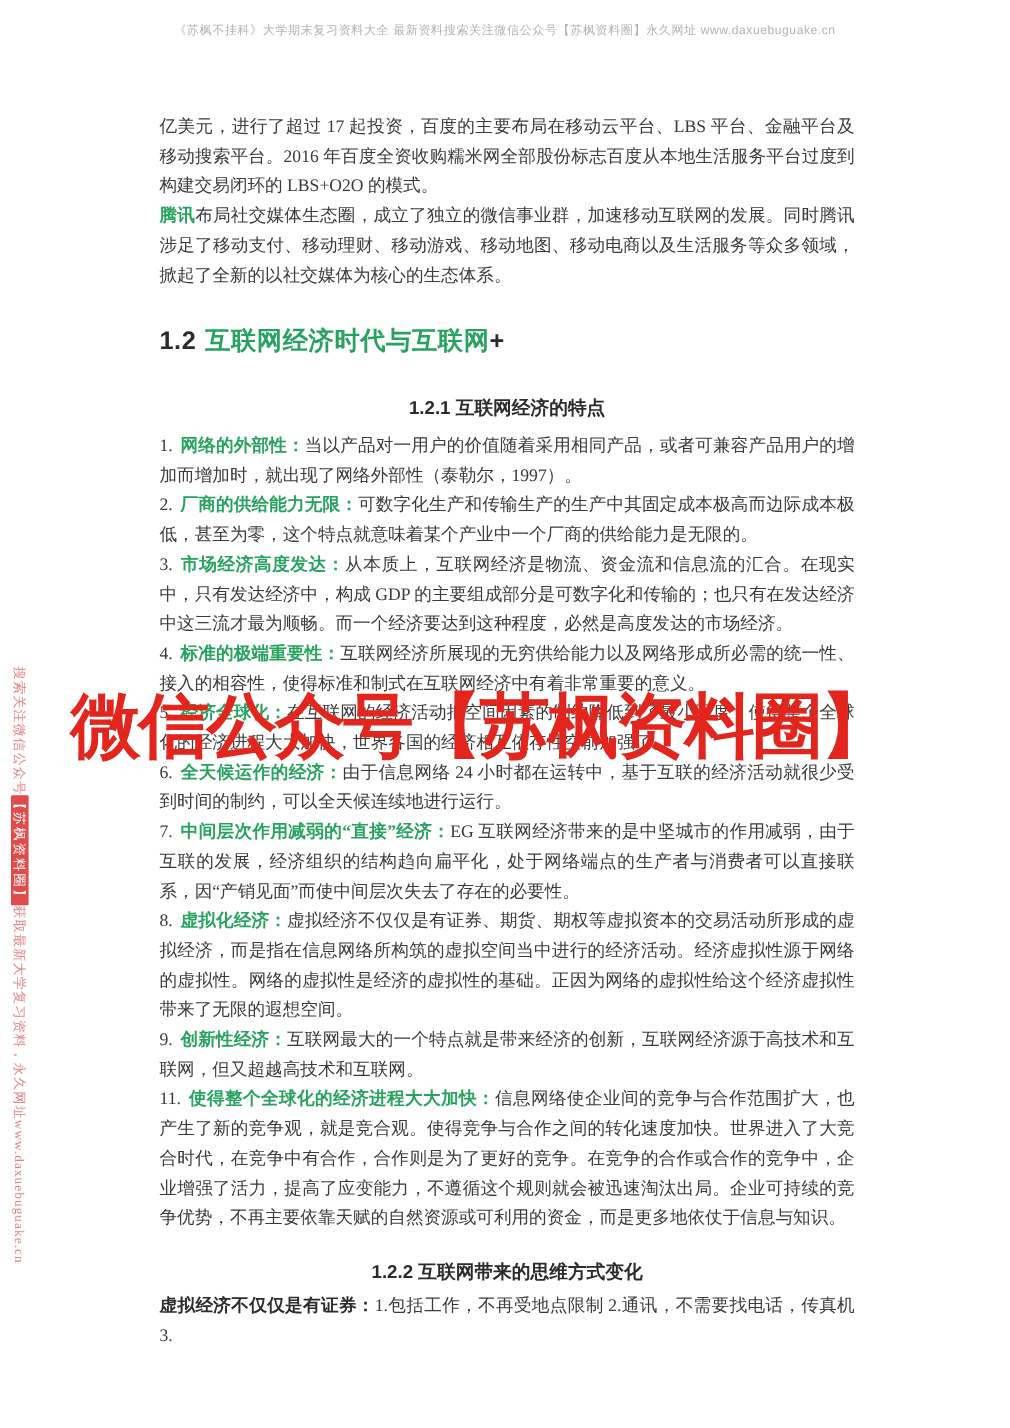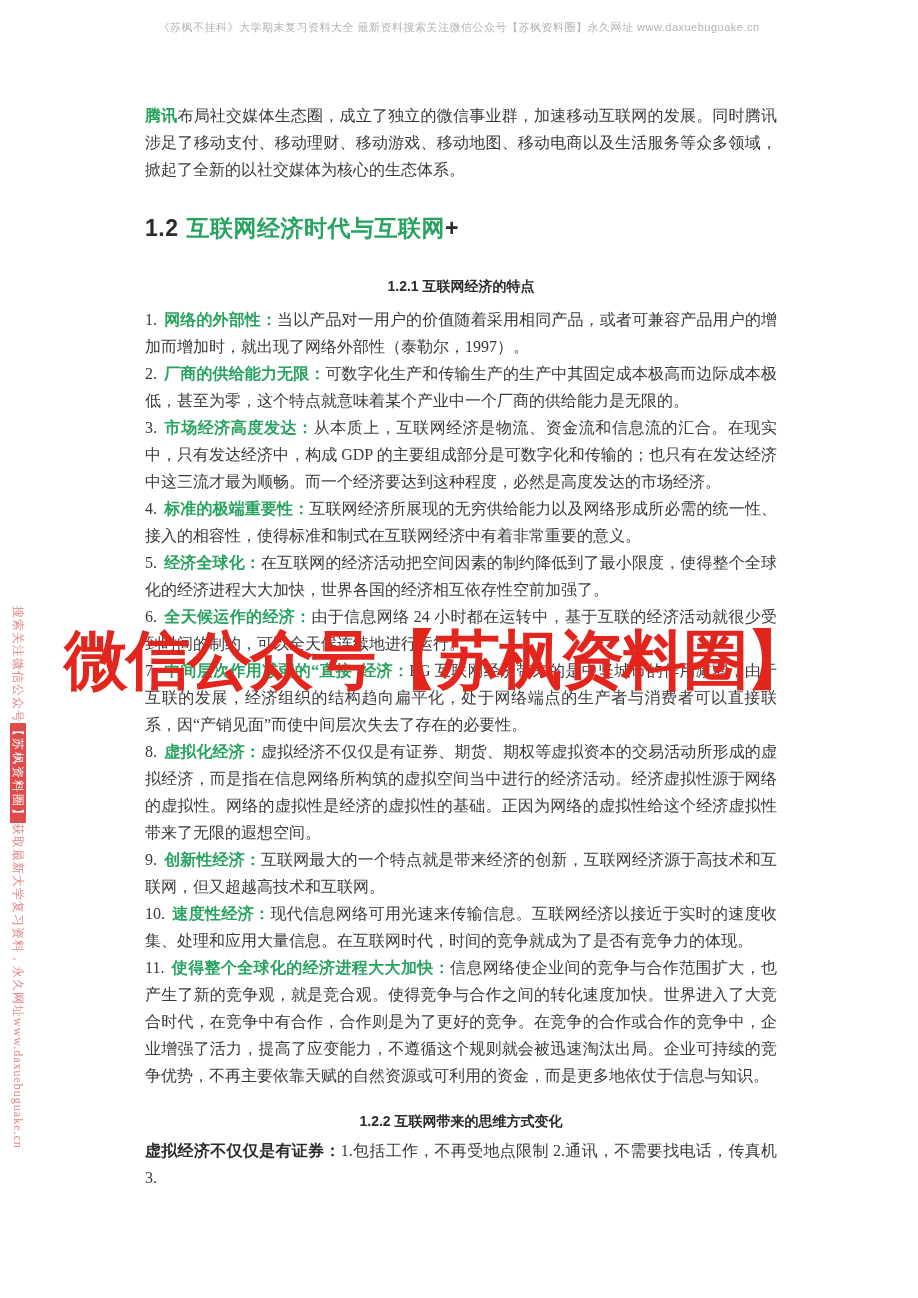--- a/index.html
+++ b/index.html
@@ -29,21 +29,21 @@
   .lead-black{color:var(--ink-bold); font-weight:bold;}
   .num{margin-right:7px;}
   h1.section-h{
     margin:30px 0 34px 0; font-family:"Liberation Sans","DejaVu Sans",sans-serif;
     font-size:23px; font-weight:bold; color:var(--ink-bold); letter-spacing:.5px;
   }
   h1.section-h .h1-green{color:var(--green); margin-left:8px;}
   h2.sub-h{
     margin:34px 0 10px 0; text-align:center;
     font-family:"Liberation Sans","DejaVu Sans",sans-serif;
-    font-size:14px; font-weight:bold; color:var(--ink-bold);
+    font-size:17px; font-weight:bold; color:var(--ink-bold);
   }
   h2.sub-h.second{margin:24px 0 6px 0;}
   .watermark{
     position:absolute; left:64px; top:623px; z-index:10;
     font-family:"Liberation Serif","DejaVu Serif",serif;
     font-size:64px; font-weight:bold; letter-spacing:-2px;
     color:var(--red); white-space:nowrap; line-height:1.2;
   }
   .side-note{
     position:absolute; left:26px; top:606px; z-index:3;
@@ -63,20 +63,21 @@
 <div class="page">
 
   <div class="top-note">《苏枫不挂科》大学期末复习资料大全  最新资料搜索关注微信公众号【苏枫资料圈】永久网址 www.daxuebuguake.cn</div>
 
   <div class="side-note"><span>搜索关注微信公众号</span><span class="side-box">【苏枫资料圈】</span><span>获取最新大学复习资料，永久网址www.daxuebuguake.cn</span></div>
 
   <div class="watermark">微信公众号【苏枫资料圈】</div>
 
   <div class="content">
 
+    <p class="body-p">亿美元，进行了超过 17 起投资，百度的主要布局在移动云平台、LBS 平台、金融平台及移动搜索平台。2016 年百度全资收购糯米网全部股份标志百度从本地生活服务平台过度到构建交易闭环的 LBS+O2O 的模式。</p>
 
     <p class="body-p"><span class="lead-green">腾讯</span><span>布局社交媒体生态圈，成立了独立的微信事业群，加速移动互联网的发展。同时腾讯涉足了移动支付、移动理财、移动游戏、移动地图、移动电商以及生活服务等众多领域，掀起了全新的以社交媒体为核心的生态体系。</span></p>
 
     <h1 class="section-h"><span class="h1-num">1.2</span><span class="h1-green">互联网经济时代与互联网</span><span class="h1-plus">+</span></h1>
 
     <h2 class="sub-h">1.2.1 互联网经济的特点</h2>
 
     <div>
 
         <p class="body-p item"><span class="num">1.</span><span class="lead-green">网络的外部性：</span><span>当以产品对一用户的价值随着采用相同产品，或者可兼容产品用户的增加而增加时，就出现了网络外部性（泰勒尔，1997）。</span></p>
@@ -90,21 +91,20 @@
         <p class="body-p item"><span class="num">5.</span><span class="lead-green">经济全球化：</span><span>在互联网的经济活动把空间因素的制约降低到了最小限度，使得整个全球化的经济进程大大加快，世界各国的经济相互依存性空前加强了。</span></p>
 
         <p class="body-p item"><span class="num">6.</span><span class="lead-green">全天候运作的经济：</span><span>由于信息网络 24 小时都在运转中，基于互联的经济活动就很少受到时间的制约，可以全天候连续地进行运行。</span></p>
 
         <p class="body-p item"><span class="num">7.</span><span class="lead-green">中间层次作用减弱的“直接”经济：</span><span>EG 互联网经济带来的是中坚城市的作用减弱，由于互联的发展，经济组织的结构趋向扁平化，处于网络端点的生产者与消费者可以直接联系，因“产销见面”而使中间层次失去了存在的必要性。</span></p>
 
         <p class="body-p item"><span class="num">8.</span><span class="lead-green">虚拟化经济：</span><span>虚拟经济不仅仅是有证券、期货、期权等虚拟资本的交易活动所形成的虚拟经济，而是指在信息网络所构筑的虚拟空间当中进行的经济活动。经济虚拟性源于网络的虚拟性。网络的虚拟性是经济的虚拟性的基础。正因为网络的虚拟性给这个经济虚拟性带来了无限的遐想空间。</span></p>
 
         <p class="body-p item"><span class="num">9.</span><span class="lead-green">创新性经济：</span><span>互联网最大的一个特点就是带来经济的创新，互联网经济源于高技术和互联网，但又超越高技术和互联网。</span></p>
 
-        <p class="body-p item"><span class="num">10.</span><span class="lead-green">速度性经济：</span><span>现代信息网络可用光速来传输信息。互联网经济以接近于实时的速度收集、处理和应用大量信息。在互联网时代，时间的竞争就成为了是否有竞争力的体现。</span></p>
 
         <p class="body-p item"><span class="num">11.</span><span class="lead-green">使得整个全球化的经济进程大大加快：</span><span>信息网络使企业间的竞争与合作范围扩大，也产生了新的竞争观，就是竞合观。使得竞争与合作之间的转化速度加快。世界进入了大竞合时代，在竞争中有合作，合作则是为了更好的竞争。在竞争的合作或合作的竞争中，企业增强了活力，提高了应变能力，不遵循这个规则就会被迅速淘汰出局。企业可持续的竞争优势，不再主要依靠天赋的自然资源或可利用的资金，而是更多地依仗于信息与知识。</span></p>
       </div>
 
     <h2 class="sub-h second">1.2.2 互联网带来的思维方式变化</h2>
 
     <p class="body-p"><span class="lead-black">虚拟经济不仅仅是有证券：</span><span>1.包括工作，不再受地点限制 2.通讯，不需要找电话，传真机 3.</span></p>
 
   </div>
 </div>

